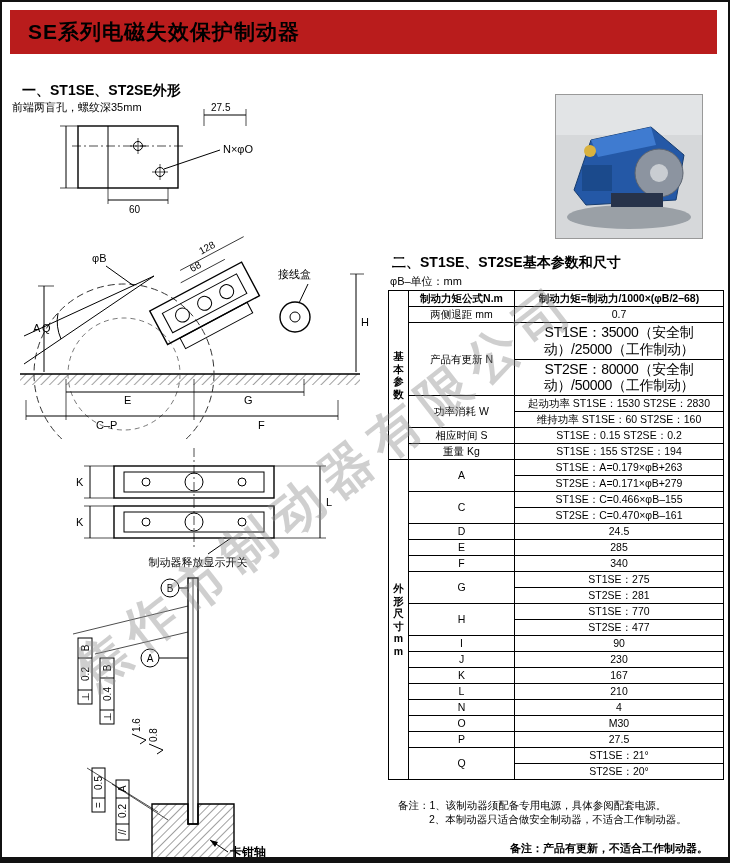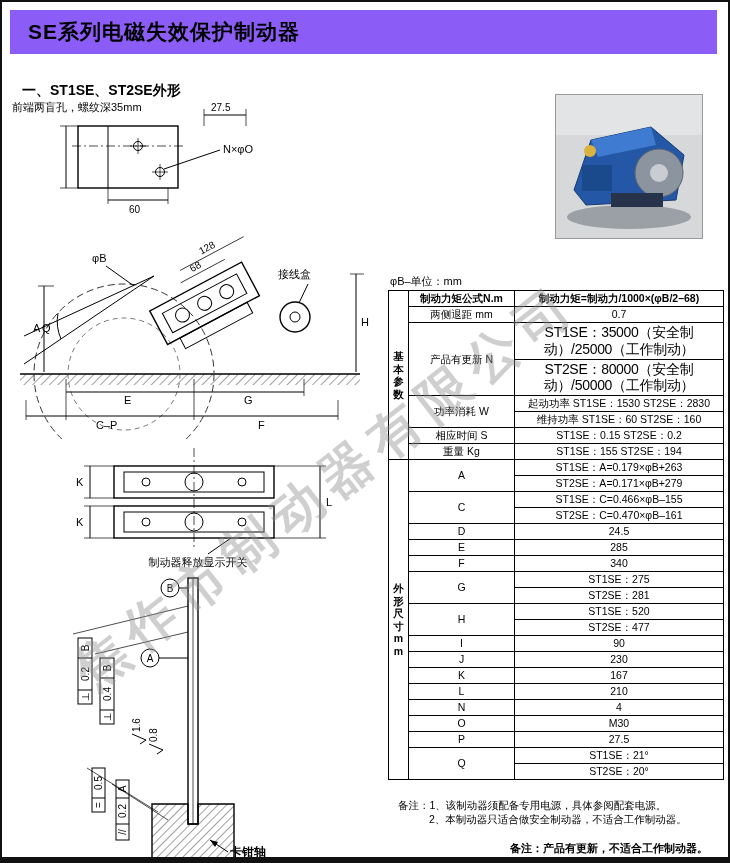--- a/index.html
+++ b/index.html
@@ -2,21 +2,21 @@
 <html><head>
 <meta charset="utf-8">
 <style>
   * { margin:0; padding:0; box-sizing:border-box; }
   html,body { background:#888; }
   body { font-family:"Liberation Sans","DejaVu Sans",sans-serif; color:#000; }
   .page { position:relative; width:730px; height:863px; background:#fff;
           border:2px solid #111; border-bottom:6px solid #111; overflow:hidden; margin:0 auto; }
 
   .header { position:absolute; left:8px; top:8px; width:707px; height:44px;
-            background:#8b5cf6; display:flex; align-items:center; padding-left:18px; }
+            background:#b91c1c; display:flex; align-items:center; padding-left:18px; }
   .header h1 { font-size:21px; font-weight:bold; letter-spacing:1px; }
 
   .watermark { position:absolute; left:58px; top:648px; transform:rotate(-38deg);
                transform-origin:0 0; font-size:52px; letter-spacing:10px; font-weight:bold;
                color:#8f8f8f; opacity:.42; white-space:nowrap; pointer-events:none; z-index:5; }
 
   .sec-title { position:absolute; font-weight:bold; font-size:14px;text-align:center; }
   #sec1-title { left:20px; top:80px; }
   #headline  { left:393px; top:66px; width:330px; font-weight:bold; font-size:14.5px; position:absolute; }
   #sec2-title { left:390px; top:252px; }
@@ -251,20 +251,21 @@
       <path d="M18,95 L35,45 L95,32 L128,60 L120,105 L30,110 Z" fill="#2458a6" stroke="#173c6e"></path>
       <path d="M35,45 L95,32 L100,50 L42,62 Z" fill="#3f7bd0"></path>
       <circle cx="103" cy="78" r="24" fill="#8c94a0" stroke="#5c6470"></circle>
       <circle cx="103" cy="78" r="9" fill="#c9cdd2"></circle>
       <rect x="26" y="70" width="30" height="26" fill="#1b4a8c"></rect>
       <circle cx="34" cy="56" r="6" fill="#d9b23f"></circle>
       <rect x="55" y="98" width="52" height="14" fill="#27334a"></rect>
     </svg>
   </div>
 
+  <div class="sec-title" id="sec2-title">二、ST1SE、ST2SE基本参数和尺寸</div>
   <div id="unit-note">φB–单位：mm</div>
 
   <table id="params-table">
     <tbody>
         <tr>
           <td class="group-cell g0" rowspan="8">基本参数</td>
           <td class="label-cell" rowspan="1">制动力矩公式N.m</td>
           <td class="value-cell">制动力矩=制动力/1000×(φB/2–68)</td>
         </tr>
         <tr>
@@ -322,21 +323,21 @@
         </tr>
         <tr>
           <td class="label-cell" rowspan="2">G</td>
           <td class="value-cell">ST1SE：275</td>
         </tr>
         <tr>
           <td class="value-cell">ST2SE：281</td>
         </tr>
         <tr>
           <td class="label-cell" rowspan="2">H</td>
-          <td class="value-cell">ST1SE：520</td>
+          <td class="value-cell">ST1SE：770</td>
         </tr>
         <tr>
           <td class="value-cell">ST2SE：477</td>
         </tr>
         <tr>
           <td class="label-cell" rowspan="1">I</td>
           <td class="value-cell">90</td>
         </tr>
         <tr>
           <td class="label-cell" rowspan="1">J</td>

